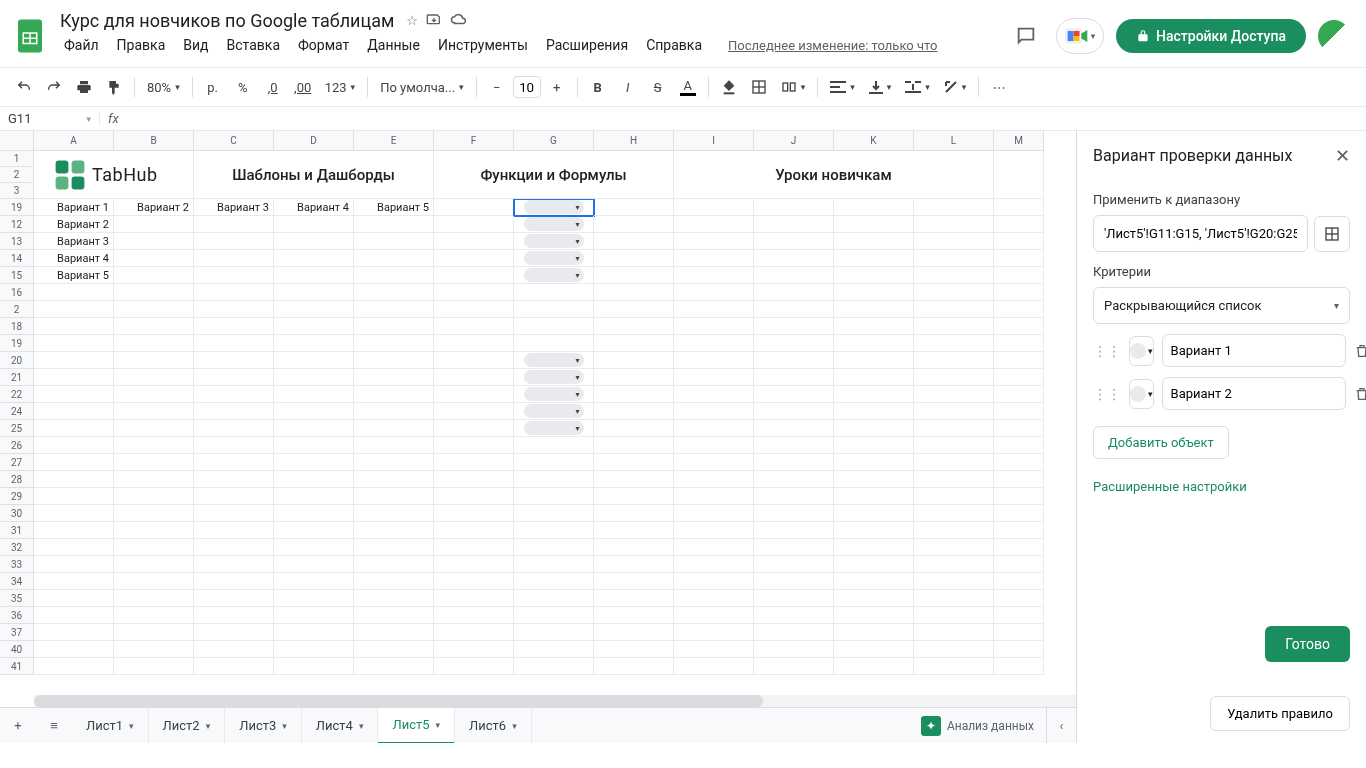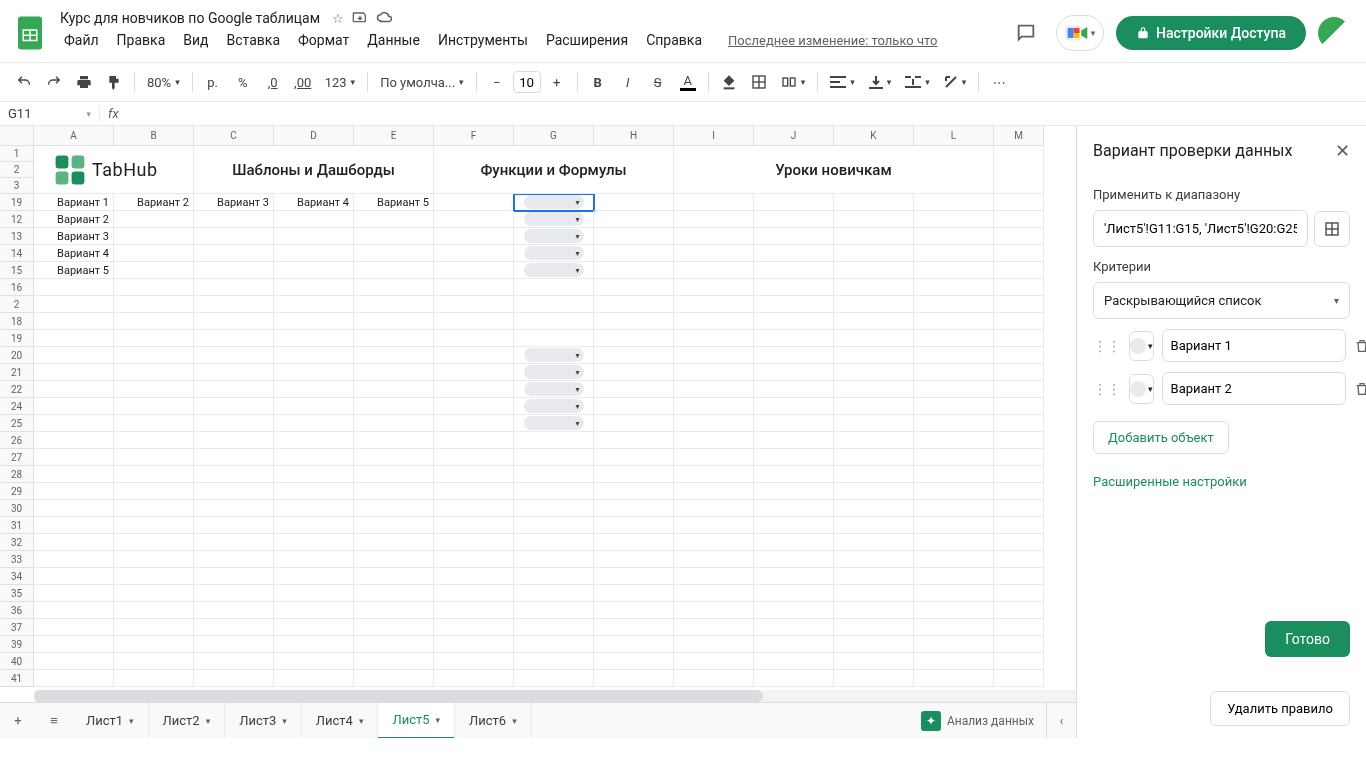--- a/index.html
+++ b/index.html
@@ -4,21 +4,21 @@
 <style>
 * { box-sizing: border-box; margin: 0; padding: 0; font-family: "Google Sans", Roboto, Arial, sans-serif; }
 body { width: 1366px; height: 768px; overflow: hidden; background: #fff; font-size: 13px; color: #202124; }
 
 
 .header { display: flex; align-items: center; padding: 8px 16px 4px 12px; gap: 8px; }
 .logo { width: 36px; height: 36px; display: flex; align-items: center; justify-content: center; }
 .logo svg { width: 28px; height: 36px; }
 .title-area { flex: 1; }
 .title-row { display: flex; align-items: center; gap: 8px; }
-.doc-title { font-size: 14px; color: #202124; padding: 2px 4px; }
+.doc-title { font-size: 18px; color: #202124; padding: 2px 4px; }
 .title-icon { color: #5f6368; cursor: pointer; }
 .header-right { display: flex; align-items: center; gap: 12px; }
 .icon-btn { width: 36px; height: 36px; border-radius: 50%; display: flex; align-items: center; justify-content: center; cursor: pointer; color: #5f6368; }
 .meet-btn { width: 48px; height: 36px; border-radius: 18px; border: 1px solid #dadce0; display: flex; align-items: center; justify-content: center; cursor: pointer; }
 .share-btn { background: #1a8e5f; color: #fff; border: none; border-radius: 20px; padding: 9px 20px; font-size: 14px; font-weight: 500; cursor: pointer; display: flex; align-items: center; gap: 6px; }
 .avatar { width: 32px; height: 32px; border-radius: 50%; background: linear-gradient(135deg, #34a853 50%, #fff 50%); }
 
 
 .menubar { display: flex; align-items: center; gap: 2px; padding: 0 0 6px 60px; }
 .menu-item { padding: 4px 8px; font-size: 14px; color: #202124; cursor: pointer; border-radius: 4px; }
@@ -756,36 +756,20 @@
           <div class="cell" style="width:80px;height:17px"></div>
           <div class="cell" style="width:80px;height:17px"></div>
           <div class="cell" style="width:80px;height:17px"></div>
           <div class="cell" style="width:80px;height:17px"></div>
           <div class="cell" style="width:80px;height:17px"></div>
           <div class="cell" style="width:80px;height:17px"></div>
           <div class="cell" style="width:80px;height:17px"></div>
           <div class="cell" style="width:50px;height:17px"></div>
         </div>
         <div class="row" style="height:17px">
-          <div class="row-h" style="height:17px">39</div>
-          <div class="cell" style="width:80px;height:17px"></div>
-          <div class="cell" style="width:80px;height:17px"></div>
-          <div class="cell" style="width:80px;height:17px"></div>
-          <div class="cell" style="width:80px;height:17px"></div>
-          <div class="cell" style="width:80px;height:17px"></div>
-          <div class="cell" style="width:80px;height:17px"></div>
-          <div class="cell" style="width:80px;height:17px"></div>
-          <div class="cell" style="width:80px;height:17px"></div>
-          <div class="cell" style="width:80px;height:17px"></div>
-          <div class="cell" style="width:80px;height:17px"></div>
-          <div class="cell" style="width:80px;height:17px"></div>
-          <div class="cell" style="width:80px;height:17px"></div>
-          <div class="cell" style="width:50px;height:17px"></div>
-        </div>
-        <div class="row" style="height:17px">
           <div class="row-h" style="height:17px">40</div>
           <div class="cell" style="width:80px;height:17px"></div>
           <div class="cell" style="width:80px;height:17px"></div>
           <div class="cell" style="width:80px;height:17px"></div>
           <div class="cell" style="width:80px;height:17px"></div>
           <div class="cell" style="width:80px;height:17px"></div>
           <div class="cell" style="width:80px;height:17px"></div>
           <div class="cell" style="width:80px;height:17px"></div>
           <div class="cell" style="width:80px;height:17px"></div>
           <div class="cell" style="width:80px;height:17px"></div>

